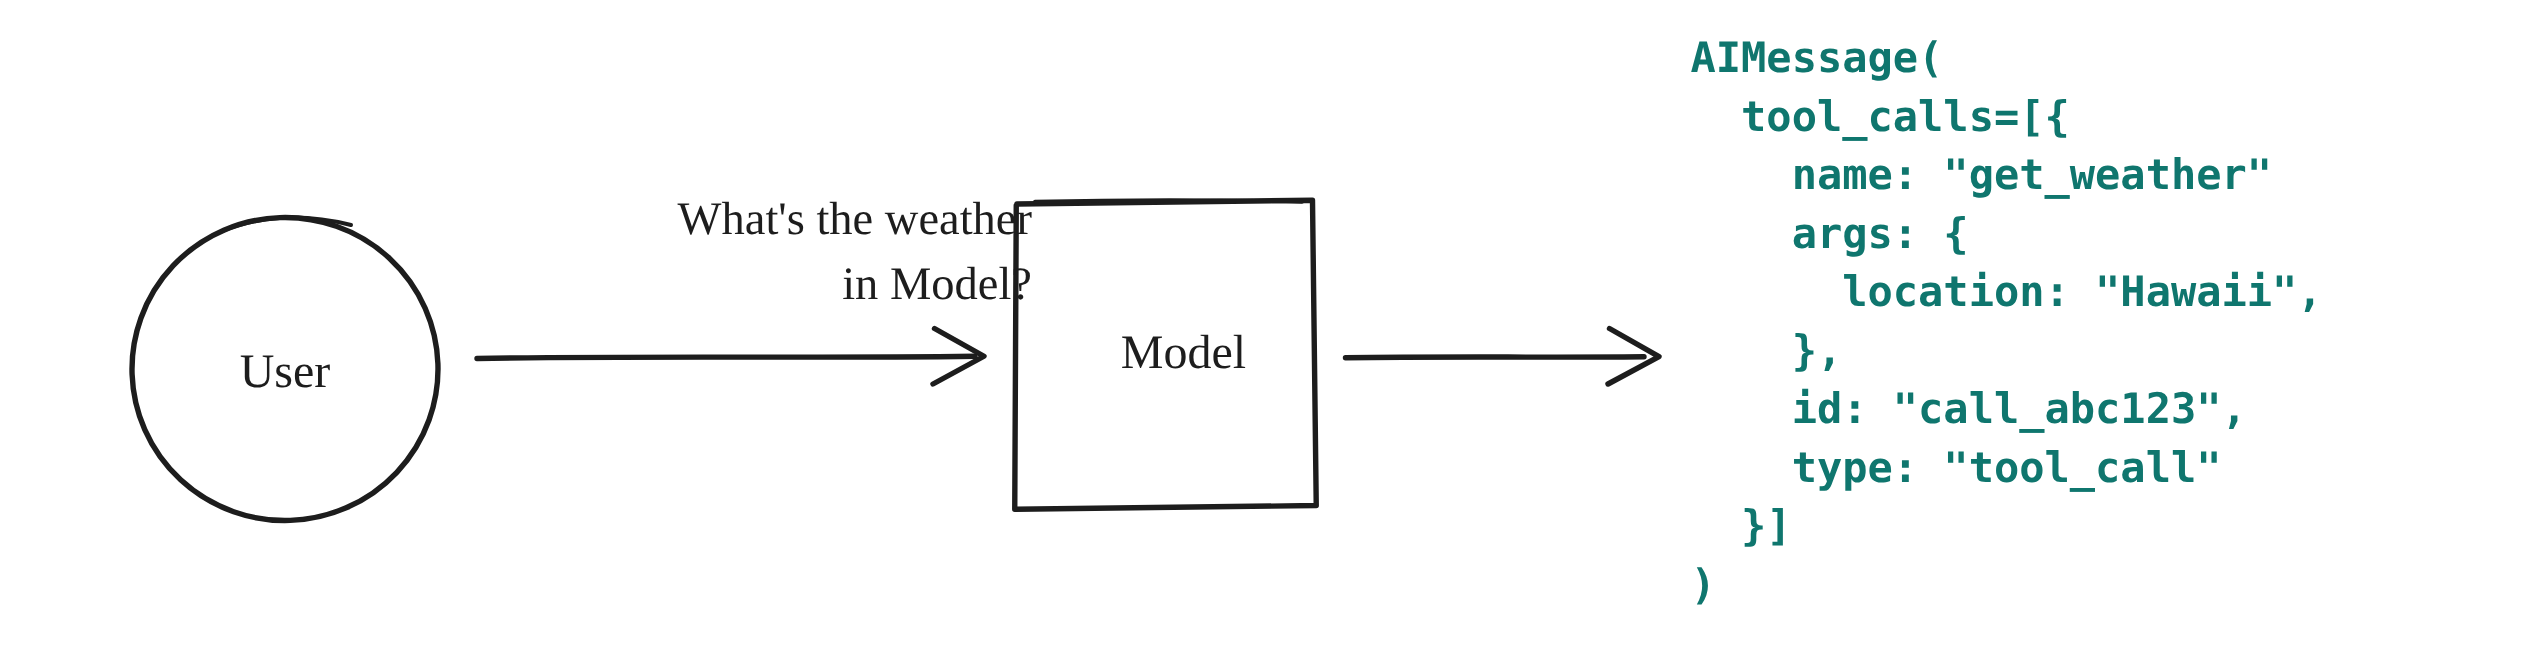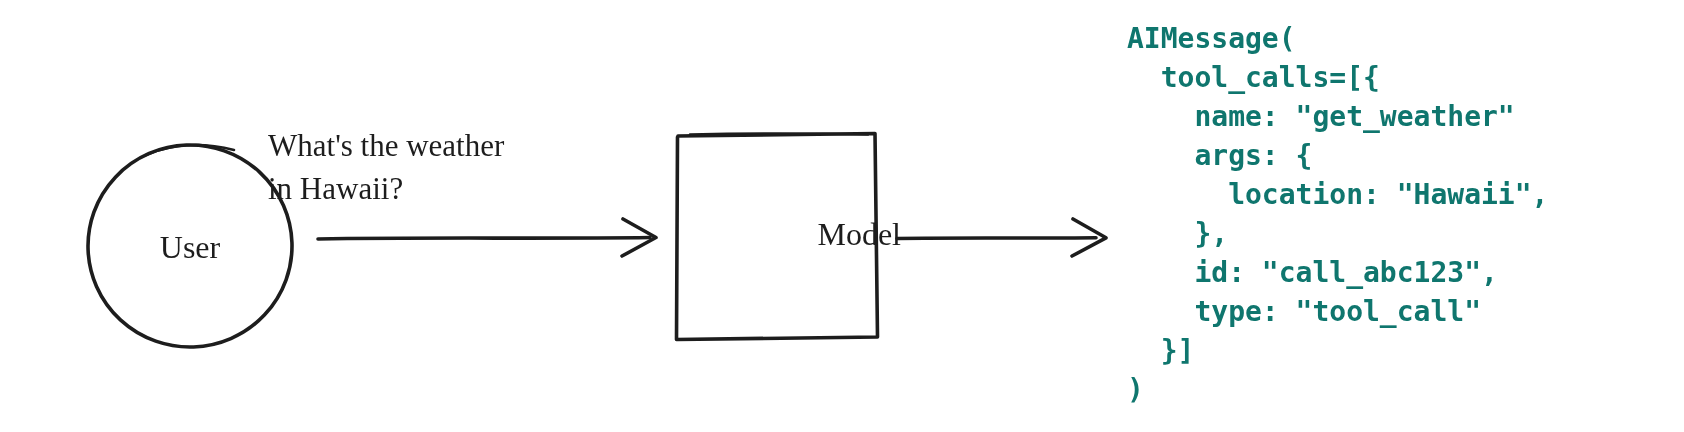--- a/index.html
+++ b/index.html
@@ -33,27 +33,27 @@
   }
   .label-user {
     left: 90px; top: 229px;
     width: 200px;
     text-align: center;
     font-size: 32px;
   }
   .label-model {
     left: 677px; top: 216px;
     width: 224px;
-    text-align: right;
+    text-align: center;
     font-size: 32px;
   }
   .query {
     left: 268px; top: 124px;
     width: 420px;
-    text-align: left;
+    text-align: right;
     font-size: 31px;
     line-height: 43px;
   }
   .code {
     position: absolute;
     left: 1127px; top: 19px;
     margin: 0;
     font-family: "DejaVu Sans Mono", "Liberation Mono", monospace;
     font-weight: bold;
     font-size: 28px;
@@ -89,21 +89,21 @@
       <path class="stroke-main" d="M1073,219 L 1106,237.8 L 1072,256"></path>
     </g>
   </svg>
 
   <div class="hand label-user">User</div>
 
   <div class="hand label-model">Model</div>
 
   <div class="hand query">
     <div>What's the weather</div>
-    <div>in Hawaii?</div>
+    <div>in Model?</div>
   </div>
 
   <pre class="code">AIMessage(
   tool_calls=[{
     name: "get_weather"
     args: {
       location: "Hawaii",
     },
     id: "call_abc123",
     type: "tool_call"

